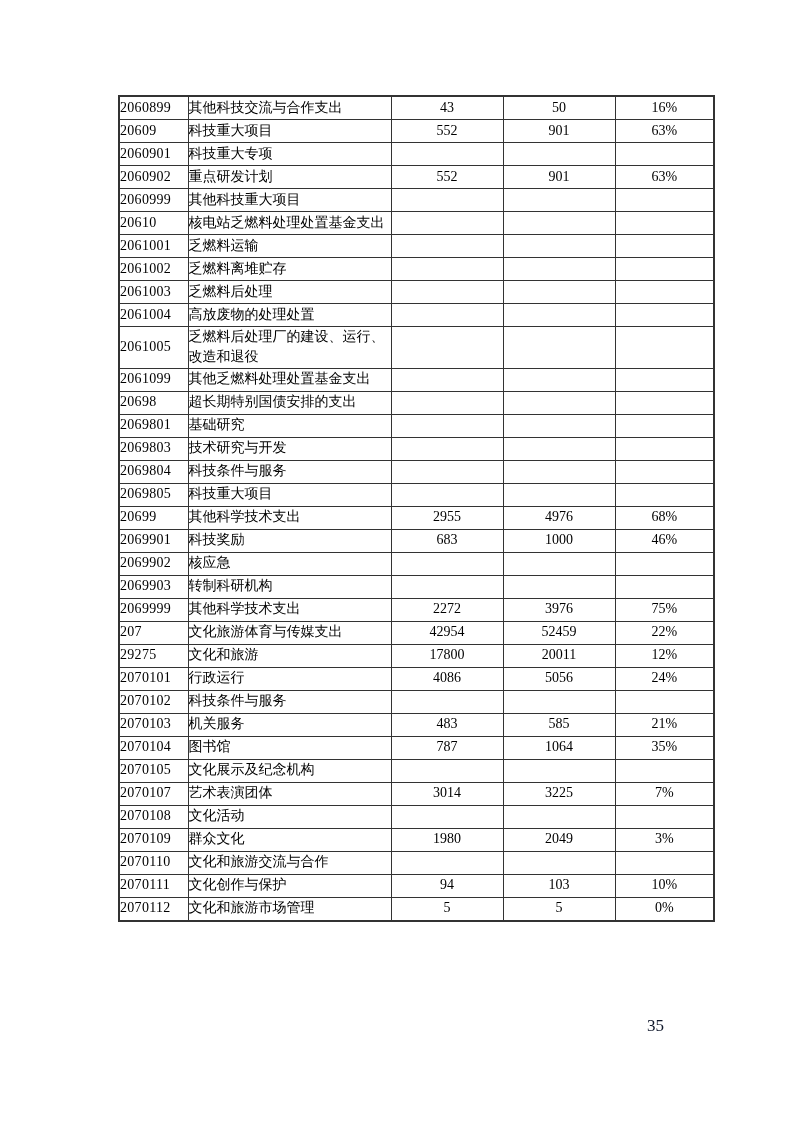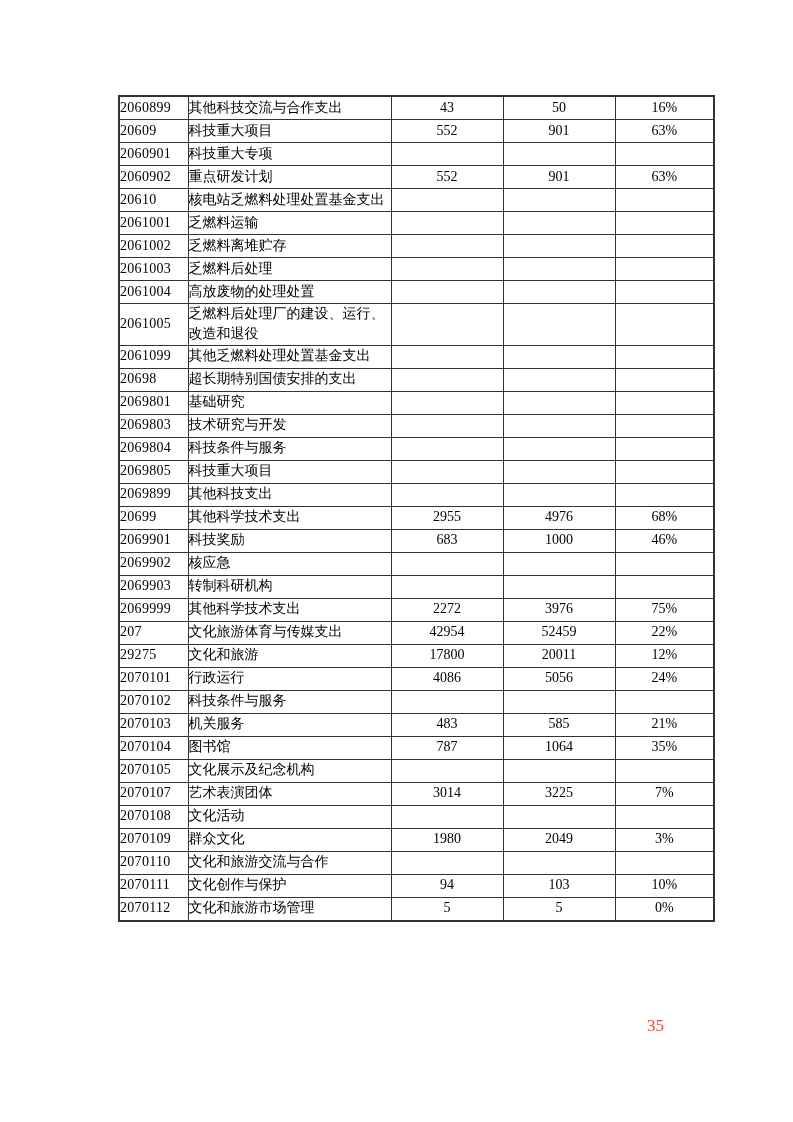--- a/index.html
+++ b/index.html
@@ -51,21 +51,21 @@
     margin-left: 8px;
   }
   td.num {
     text-align: center;
   }
   .page-number {
     position: absolute;
     left: 647px;
     top: 1016px;
     font-size: 17px;
-    color: #ef4444;
+    color: #0f172a;
   }
 </style>
 </head>
 <body>
 
 <div class="page">
 
   <table class="budget-table">
     <colgroup>
       <col style="width:69px">
@@ -97,20 +97,27 @@
           <td class="num"></td>
         </tr>
         <tr>
           <td class="code">2060902</td>
           <td class="name">重点研发计划</td>
           <td class="num">552</td>
           <td class="num">901</td>
           <td class="num">63%</td>
         </tr>
         <tr>
+          <td class="code">2060999</td>
+          <td class="name">其他科技重大项目</td>
+          <td class="num"></td>
+          <td class="num"></td>
+          <td class="num"></td>
+        </tr>
+        <tr>
           <td class="code">20610</td>
           <td class="name">核电站乏燃料处理处置基金支出</td>
           <td class="num"></td>
           <td class="num"></td>
           <td class="num"></td>
         </tr>
         <tr>
           <td class="code">2061001</td>
           <td class="name">乏燃料运输</td>
           <td class="num"></td>
@@ -176,27 +183,20 @@
         <tr>
           <td class="code">2069804</td>
           <td class="name">科技条件与服务</td>
           <td class="num"></td>
           <td class="num"></td>
           <td class="num"></td>
         </tr>
         <tr>
           <td class="code">2069805</td>
           <td class="name">科技重大项目</td>
-          <td class="num"></td>
-          <td class="num"></td>
-          <td class="num"></td>
-        </tr>
-        <tr>
-          <td class="code">2069899</td>
-          <td class="name">其他科技支出</td>
           <td class="num"></td>
           <td class="num"></td>
           <td class="num"></td>
         </tr>
         <tr>
           <td class="code">20699</td>
           <td class="name">其他科学技术支出</td>
           <td class="num">2955</td>
           <td class="num">4976</td>
           <td class="num">68%</td>

